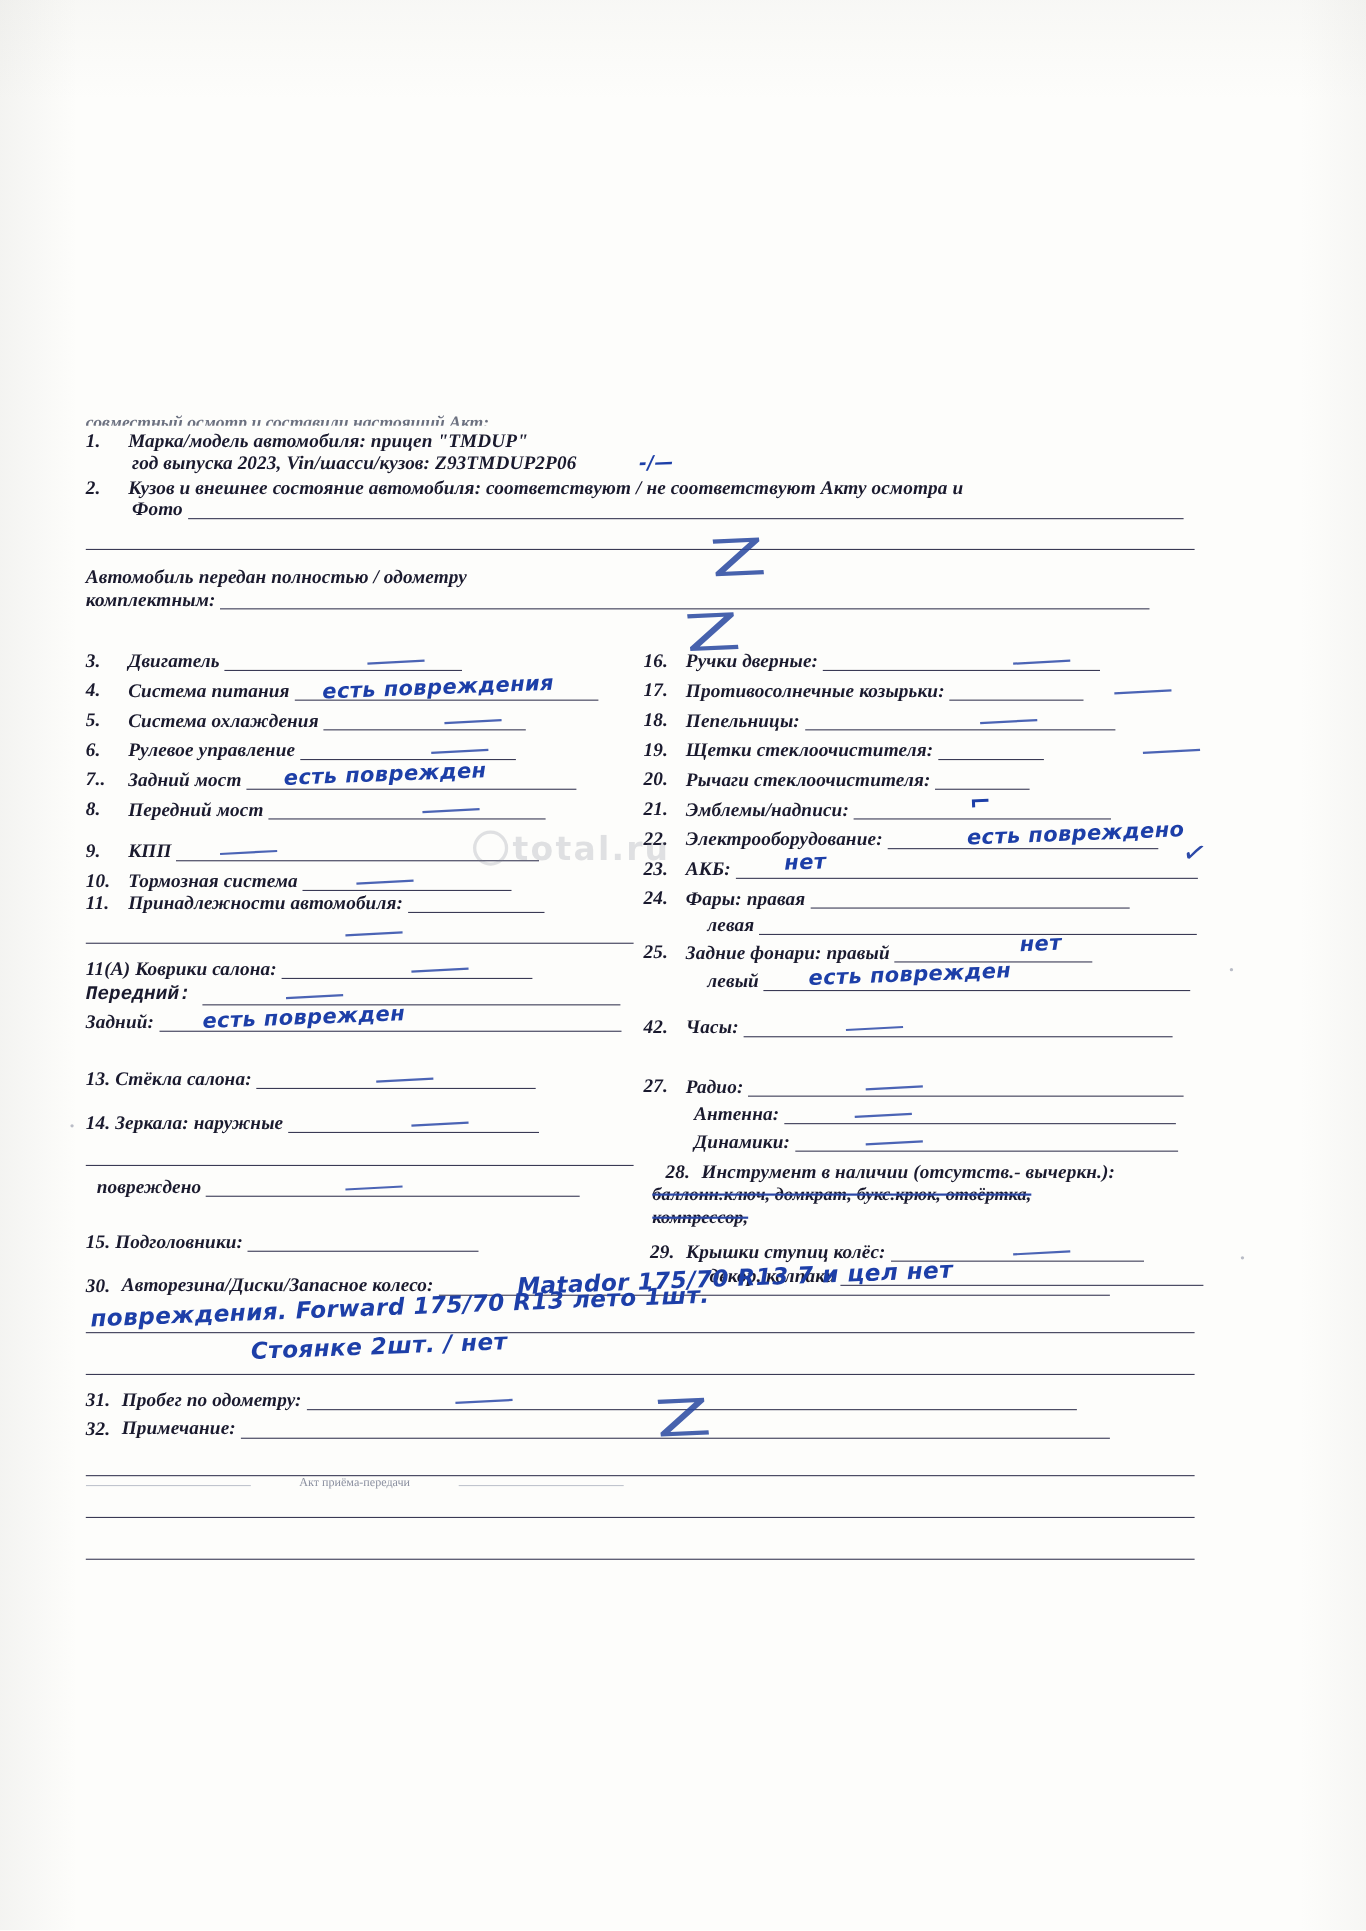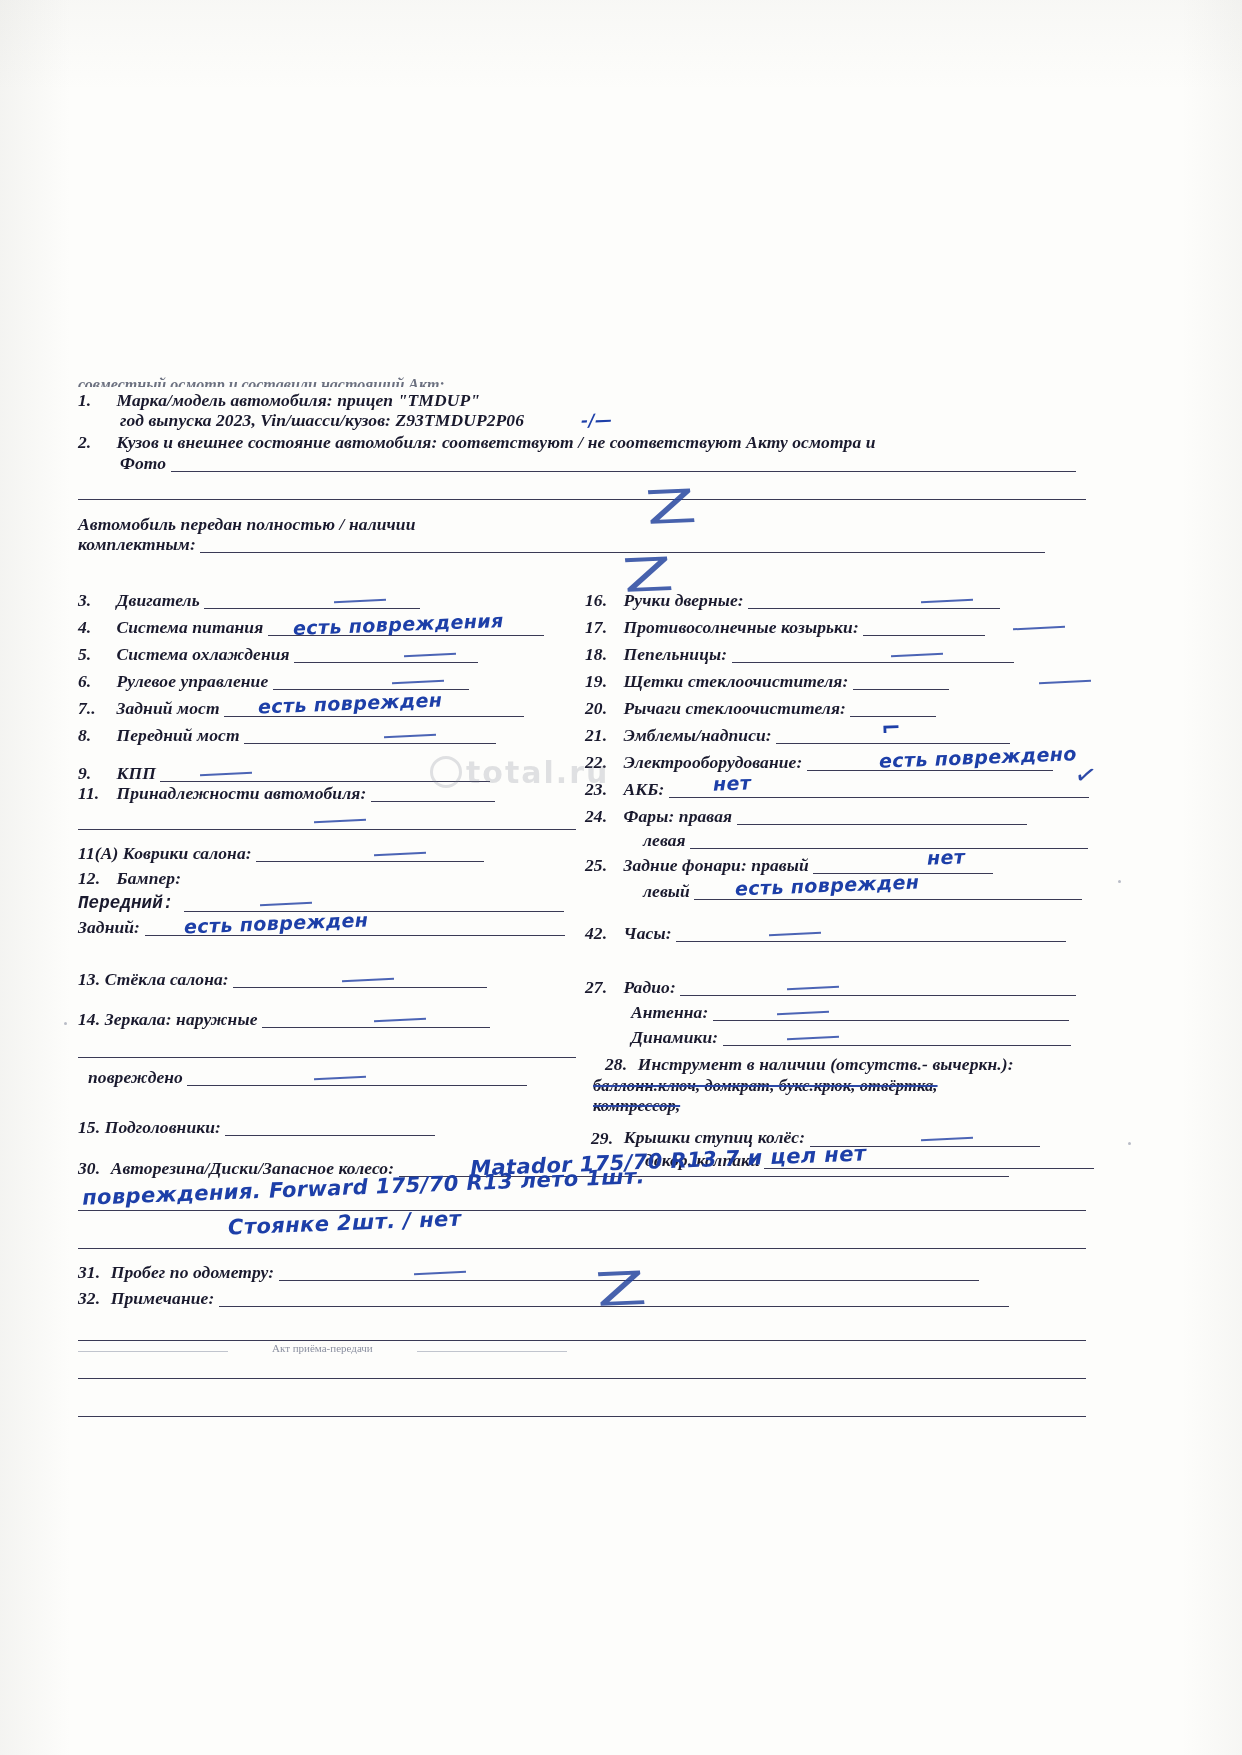--- a/index.html
+++ b/index.html
@@ -191,21 +191,21 @@
     </div>
     <div class="row it" style="padding-left:42px; position:relative;">
       <span>Фото</span>
       <span class="line" style="width:905px;"></span>
     </div>
     <div class="row" style="margin-top:10px;">
       <span class="line" style="width:1008px;"></span>
     </div>
 
     <div class="row it" style="margin-top:16px;">
-      <span>Автомобиль передан полностью / наличии</span>
+      <span>Автомобиль передан полностью / одометру</span>
     </div>
     <div class="row it" style="margin-top:2px;">
       <span>комплектным:</span>
       <span class="line" style="width:845px;"></span>
     </div>
 
     <div class="col-wrap" style="margin-top:38px; height:560px;">
 
       <div class="left-col">
 
@@ -251,42 +251,44 @@
           <span class="stroke" style="position:absolute;left:300px;top:9px;"></span>
         </div>
 
         <div class="row it" style="margin-top:20px; position:relative;">
           <span class="num">9.</span>
           <span>КПП</span>
           <span class="line" style="width:330px;"></span>
           <span class="stroke" style="position:absolute;left:116px;top:9px;"></span>
         </div>
 
+        <div class="row it" style="margin-top:9px; position:relative;">
+          <span class="num">10.</span>
+          <span>Тормозная система</span>
+          <span class="line" style="width:190px;"></span>
+          <span class="stroke" style="position:absolute;left:240px;top:9px;"></span>
+        </div>
 
         <div class="row it" style="margin-top:2px; position:relative;">
           <span class="num">11.</span>
           <span>Принадлежности автомобиля:</span>
           <span class="line" style="width:124px;"></span>
         </div>
         <div class="row" style="margin-top:10px; position:relative;">
           <span class="line" style="width:498px;"></span>
           <span class="stroke" style="position:absolute;left:230px;top:8px;"></span>
         </div>
 
         <div class="row it" style="margin-top:14px; position:relative;">
           <span>11(А)</span>
           <span>Коврики салона:</span>
           <span class="line" style="width:228px;"></span>
           <span class="stroke" style="position:absolute;left:290px;top:9px;"></span>
         </div>
 
-        <div class="row it" style="margin-top:8px;">
-          <span class="num">12.</span>
-          <span>Бампер:</span>
-        </div>
         <div class="row it" style="margin-top:6px; position:relative;font-family:Liberation Mono, monospace;">
           <span>Передний:</span>
           <span class="line" style="width:380px;"></span>
           <span class="stroke" style="position:absolute;left:176px;top:9px;"></span>
         </div>
         <div class="row it" style="margin-top:6px; position:relative;">
           <span>Задний:</span>
           <span class="line" style="width:420px;"></span>
           <span class="hand" style="position:absolute; left:106px; top:-4px;">есть поврежден</span>
         </div>

